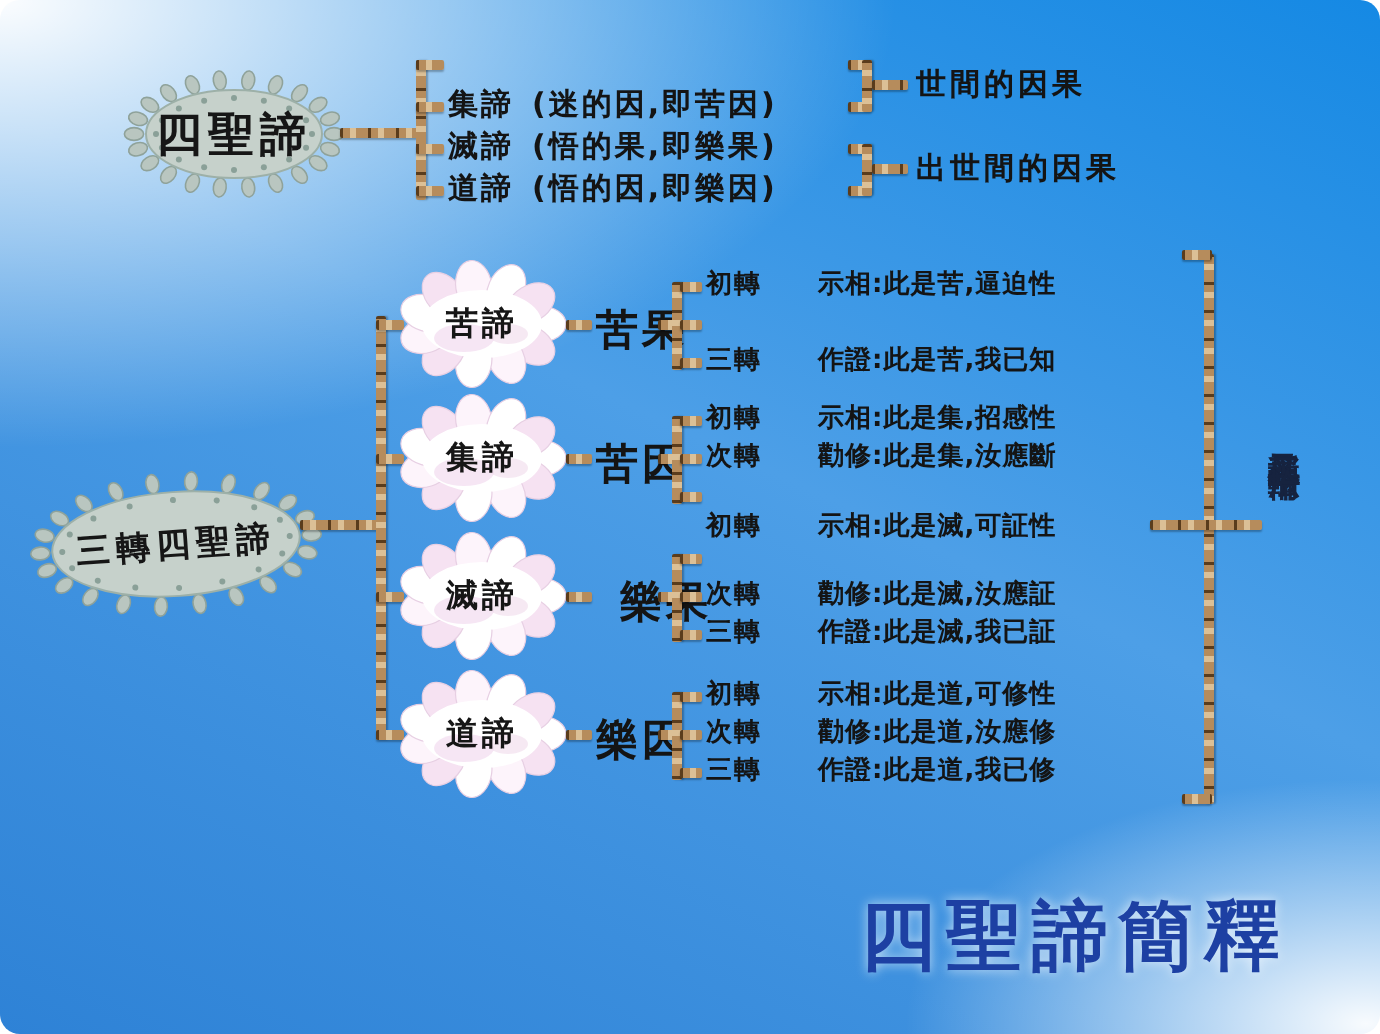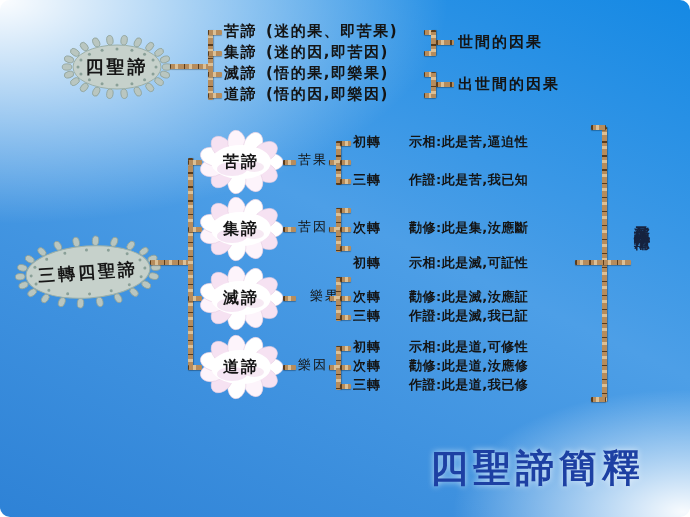--- a/index.html
+++ b/index.html
@@ -25,21 +25,21 @@
       font-weight:bold;color:#161616;letter-spacing:3px;}
   
   svg.flower{position:absolute;overflow:visible;}
   .petal{stroke:#e7cfe3;stroke-width:.6;}
   .cloud-label{position:absolute;display:flex;align-items:center;justify-content:center;
       font-size:16px;font-weight:bold;color:#161616;letter-spacing:2px;}
   
   .trow{position:absolute;font-size:15px;font-weight:bold;color:#141414;white-space:nowrap;letter-spacing:1.5px;}
   .trow .tname{margin-right:9px;}
   .glabel{position:absolute;font-size:15px;font-weight:bold;color:#141414;white-space:nowrap;letter-spacing:2px;}
-  .nature{position:absolute;font-size:13px;font-weight:normal;color:#141414;letter-spacing:2px;white-space:nowrap;}
+  .nature{position:absolute;font-size:21px;font-weight:bold;color:#141414;letter-spacing:2px;white-space:nowrap;}
   .turnline{position:absolute;font-size:13px;font-weight:bold;color:#141414;white-space:nowrap;}
   .turnline .turnlabel{display:inline-block;width:56px;letter-spacing:1px;}
   .turnline .turntext{letter-spacing:.5px;}
   .sidenote{position:absolute;writing-mode:vertical-rl;font-size:16px;font-weight:bold;
       color:#16233f;letter-spacing:1px;}
   .maintitle{position:absolute;font-size:38px;font-weight:bold;color:#1d40a3;letter-spacing:5px;
       white-space:nowrap;text-shadow:0 0 6px rgba(255,255,255,.7);}
 </style>
 </head>
 <body>
@@ -80,32 +80,29 @@
       <circle cx="18.968698232059815" cy="37.88830178257162" r="1.5" class="bead"></circle>
       <circle cx="16" cy="31.000000000000004" r="1.5" class="bead"></circle>
       <circle cx="18.968698232059815" cy="24.111698217428387" r="1.5" class="bead"></circle>
       <circle cx="27.42283553372464" cy="18.272077938642145" r="1.5" class="bead"></circle>
       <circle cx="40.07534613776148" cy="14.370168414796844" r="1.5" class="bead"></circle>
       <circle cx="54.99999999999999" cy="13" r="1.5" class="bead"></circle>
       <circle cx="69.92465386223851" cy="14.37016841479684" r="1.5" class="bead"></circle>
       <circle cx="82.57716446627535" cy="18.27207793864214" r="1.5" class="bead"></circle>
       <circle cx="91.03130176794016" cy="24.111698217428373" r="1.5" class="bead"></circle>
     </svg>
-  <div class="oval-label" style="left:62px;top:36px;width:110px;height:62px;font-size:18px">四聖諦</div>
+  <div class="oval-label" style="left:62px;top:36px;width:110px;height:62px;font-size:23px">四聖諦</div>
 
   <div class="ph" style="left:170px;top:64px;width:42px"></div>
   <div class="pv" style="left:208px;top:30px;height:70px"></div>
   <div class="ph" style="left:208px;top:30px;width:14px"></div>
   <div class="ph" style="left:208px;top:51px;width:14px"></div>
   <div class="ph" style="left:208px;top:72px;width:14px"></div>
   <div class="ph" style="left:208px;top:93px;width:14px"></div>
 
-  <div class="trow" style="left:224px;top:22px">
-    <span class="tname">苦諦</span><span class="tdesc">(迷的果、即苦果)</span>
-  </div>
   <div class="trow" style="left:224px;top:43px">
     <span class="tname">集諦</span><span class="tdesc">(迷的因,即苦因)</span>
   </div>
   <div class="trow" style="left:224px;top:64px">
     <span class="tname">滅諦</span><span class="tdesc">(悟的果,即樂果)</span>
   </div>
   <div class="trow" style="left:224px;top:85px">
     <span class="tname">道諦</span><span class="tdesc">(悟的因,即樂因)</span>
   </div>
 
@@ -217,20 +214,23 @@
       <ellipse cx="55" cy="34" rx="10" ry="5" fill="#eed7ea" opacity="0.55"></ellipse>
     </svg>
   <div class="cloud-label" style="left:199px;top:200px;width:84px;height:58px">集諦</div>
   <div class="ph" style="left:283px;top:227px;width:13px"></div>
   <div class="nature" style="left:298px;top:218px">苦因</div>
   <div class="ph" style="left:329px;top:227px;width:9px"></div>
   <div class="pv" style="left:336px;top:208px;height:44px"></div>
   <div class="ph" style="left:340px;top:208px;width:11px"></div>
   <div class="ph" style="left:340px;top:227px;width:11px"></div>
   <div class="ph" style="left:340px;top:246px;width:11px"></div>
+  <div class="turnline" style="left:353px;top:200px">
+    <span class="turnlabel">初轉</span><span class="turntext">示相:此是集,招感性</span>
+  </div>
   <div class="turnline" style="left:353px;top:219px">
     <span class="turnlabel">次轉</span><span class="turntext">勸修:此是集,汝應斷</span>
   </div>
 
   <div class="ph" style="left:188px;top:296px;width:14px"></div>
   <svg class="flower" style="left:199px;top:269px;width:84px;height:58px" viewBox="0 0 84 58">
       <ellipse cx="71" cy="29" rx="13" ry="9" class="petal" fill="#ffffff" transform="rotate(0 71 29)"></ellipse>
       <ellipse cx="66.39635245210425" cy="39.27217553165635" rx="13" ry="9" class="petal" fill="#f6e2f2" transform="rotate(32.72727272727273 66.39635245210425 39.27217553165635)"></ellipse>
       <ellipse cx="54.047035377054705" cy="46.28300791173585" rx="13" ry="9" class="petal" fill="#fdf4fb" transform="rotate(65.45454545454545 54.047035377054705 46.28300791173585)"></ellipse>
       <ellipse cx="37.87286969007474" cy="47.80660739573772" rx="13" ry="9" class="petal" fill="#ffffff" transform="rotate(98.18181818181817 37.87286969007474 47.80660739573772)"></ellipse>

